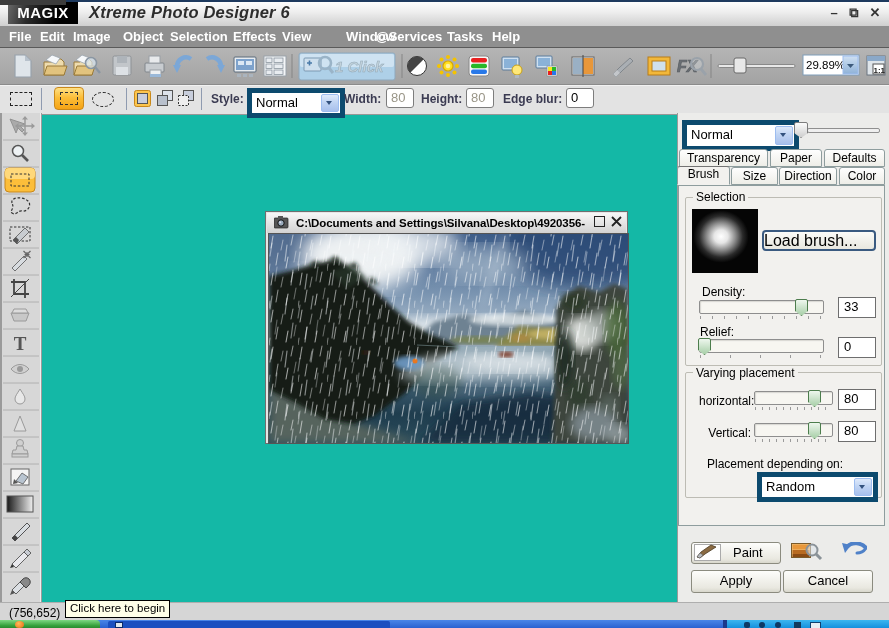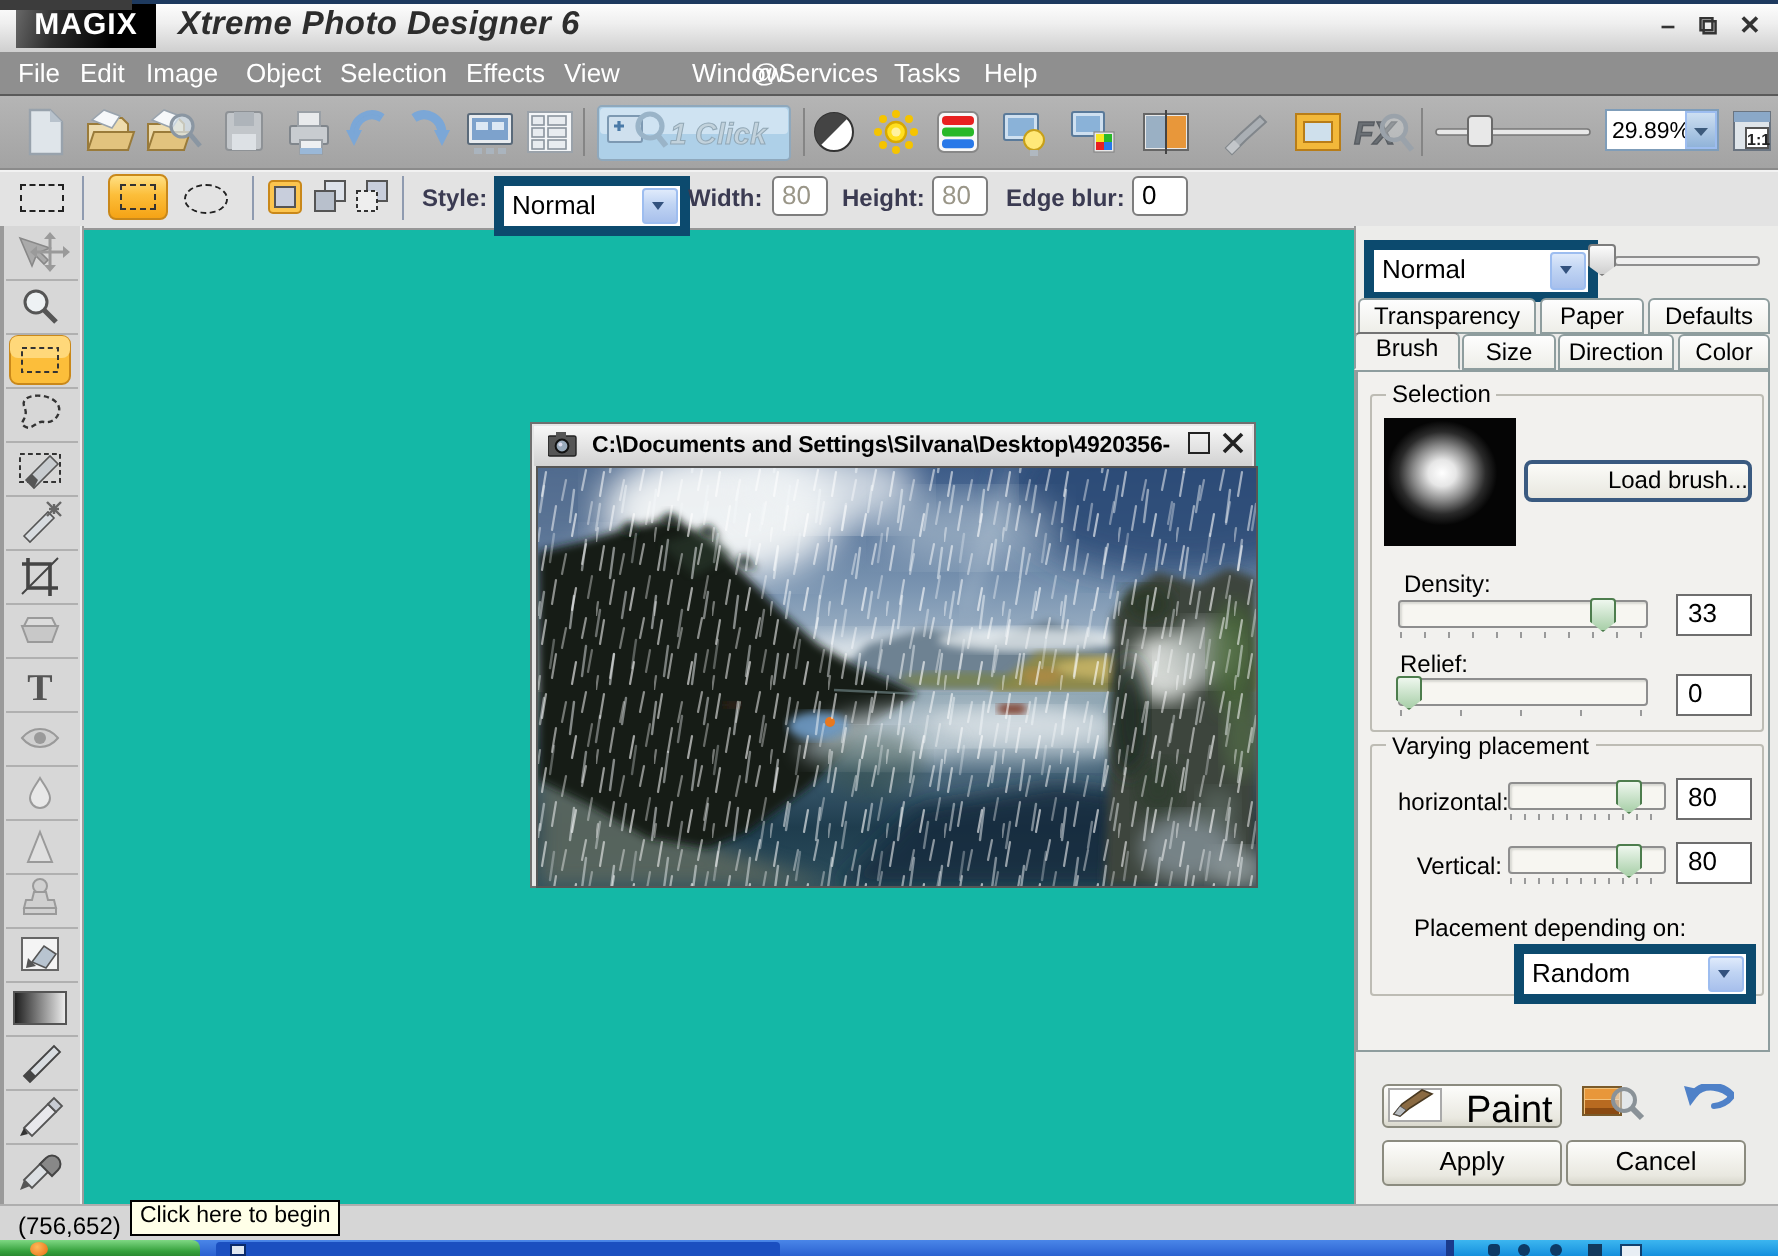--- a/index.html
+++ b/index.html
@@ -12,21 +12,21 @@
 
 #titlebar{left:0;top:2px;width:889px;height:24px;
  background:linear-gradient(#fdfdfd,#efefef 40%,#cfcfcf);border-bottom:1px solid #9a9a9a;}
 #magix{left:8px;top:2px;width:70px;height:22px;background:linear-gradient(105deg,#6a6a6a 0%,#2b2b2b 30%,#000 70%);
  color:#fff;font-weight:bold;font-size:15px;text-align:center;line-height:22px;letter-spacing:0.5px;}
 #apptitle{left:89px;top:3px;font-size:16.5px;font-weight:bold;font-style:italic;color:#2d2d2d;letter-spacing:0.2px;}
 .winbtn{top:5px;width:14px;height:15px;color:#333;font-weight:bold;font-size:13px;text-align:center;line-height:15px;}
 
 #menubar{left:0;top:26px;width:889px;height:21px;background:#8f8f8f;
  border-bottom:1px solid #5a5a5a;color:#fff;font-size:13px;}
-#menubar span{position:absolute;top:3px;}
+#menubar span{position:absolute;top:3px;font-weight:bold;}
 
 #toolbar1{left:0;top:48px;width:889px;height:36px;background:linear-gradient(#b5b5b5,#a3a3a3);
  border-bottom:1px solid #8b8b8b;}
 #toolbar2{left:0;top:85px;width:889px;height:28px;background:#e3e3e3;
  border-top:1px solid #f2f2f2;border-bottom:1px solid #979797;}
 .tsep2{top:88px;width:1px;height:22px;background:#8f9bb0;}
 .lbl2{top:92px;font-size:12px;font-weight:bold;color:#3b3b52;}
 .inp2{top:88px;height:18px;background:#fff;border:1px solid #7d7d7d;border-radius:3px;
  font-size:13px;padding-left:4px;line-height:18px;}
 
@@ -564,21 +564,21 @@
   <div class="abs tab" style="left:779px;top:167px;width:58px;line-height:16px;">Direction</div>
   <div class="abs tab" style="left:839px;top:167px;width:46px;line-height:16px;">Color</div>
   <div class="abs" id="tabpage" style="left:678px;top:185px;width:207px;height:341px;background:#f2f1ee;border:1px solid #8e9d9e;box-sizing:border-box;"></div>
   <div class="abs tab active" style="left:677px;top:166px;width:53px;line-height:15px;">Brush</div>
 
   <div class="abs group" style="left:685px;top:197px;width:195px;height:167px;"></div>
   <div class="abs plbl" style="left:693px;top:190px;background:#f2f1ee;padding:0 3px;">Selection</div>
   <div class="abs" id="brushprev" style="left:692px;top:209px;width:66px;height:64px;
     background:radial-gradient(closest-side at 44% 43%,#ffffff 0%,#e6e6e6 24%,#8a8a8a 50%,#2a2a2a 75%,#050505 95%),#000;"></div>
   <div class="abs" style="left:762px;top:230px;width:114px;height:21px;background:linear-gradient(#fbfbf8,#e8e7df);
-    border:2px solid #3a5a80;border-radius:4px;font-size:12px;text-align:right;line-height:17px;box-sizing:border-box;">Load brush...</div>
+    border:2px solid #3a5a80;border-radius:4px;font-size:16px;text-align:left;line-height:17px;box-sizing:border-box;">Load brush...</div>
   <div class="abs plbl" style="left:702px;top:285px;">Density:</div>
   <div class="abs strack" style="left:699px;top:300px;width:123px;"></div>
   <div class="abs sthumb" style="left:795px;top:299px;"></div>
   <div class="abs ticks" style="left:700px;top:316px;width:122px;"></div>
   <div class="abs vinp" style="left:838px;top:297px;">33</div>
   <div class="abs plbl" style="left:700px;top:325px;">Relief:</div>
   <div class="abs strack" style="left:699px;top:339px;width:123px;"></div>
   <div class="abs sthumb" style="left:698px;top:338px;"></div>
   <div class="abs ticks" style="left:700px;top:355px;width:122px;background:repeating-linear-gradient(90deg,#9a9a9a 0,#9a9a9a 1px,transparent 1px,transparent 30px);"></div>
   <div class="abs vinp" style="left:838px;top:337px;">0</div>
@@ -600,21 +600,21 @@
     <span class="tx">Random</span>
       <span class="ddbtn"></span>
   </div>
 
   <div class="abs btn" style="left:691px;top:542px;width:88px;height:20px;"></div>
   <div class="abs" style="left:694px;top:544px;width:25px;height:15px;background:#fff;border:1px solid #aaa;"></div>
   <svg class="abs" style="left:695px;top:544px;" width="24" height="15" viewBox="0 0 24 15">
     <path d="M2,13 L6,8 L16,1 L21,3 L10,10 L5,14 Z" fill="#8a6a42" stroke="#4a3a22" stroke-width="0.8"></path>
     <path d="M2,13 L5,9 L8,11 L5,14 Z" fill="#b8bcc0" stroke="#555" stroke-width="0.5"></path>
   </svg>
-  <div class="abs" style="left:733px;top:545px;font-size:19px;">Paint</div>
+  <div class="abs" style="left:733px;top:545px;font-size:13px;">Paint</div>
   <svg class="abs" style="left:791px;top:542px;" width="32" height="19" viewBox="0 0 32 19">
     <rect x="0.5" y="1.5" width="19" height="14" fill="#f2c27a" stroke="#7a5a2a"></rect>
     <rect x="1.5" y="2.5" width="17" height="5" fill="#e8973a"></rect>
     <rect x="1.5" y="8" width="17" height="4" fill="#b86a20"></rect>
     <rect x="1.5" y="12" width="17" height="3" fill="#8a4a12"></rect>
     <circle cx="21" cy="8" r="5.5" fill="#dce4ea" fill-opacity="0.55" stroke="#8a9298" stroke-width="2"></circle>
     <line x1="25" y1="12" x2="30" y2="17" stroke="#8a9298" stroke-width="3"></line>
   </svg>
   <svg class="abs" style="left:840px;top:542px;" width="27" height="17" viewBox="0 0 27 17">
     <path d="M26,6 C22,1 12,-1 7,5" fill="none" stroke="#4f81c8" stroke-width="4"></path>

